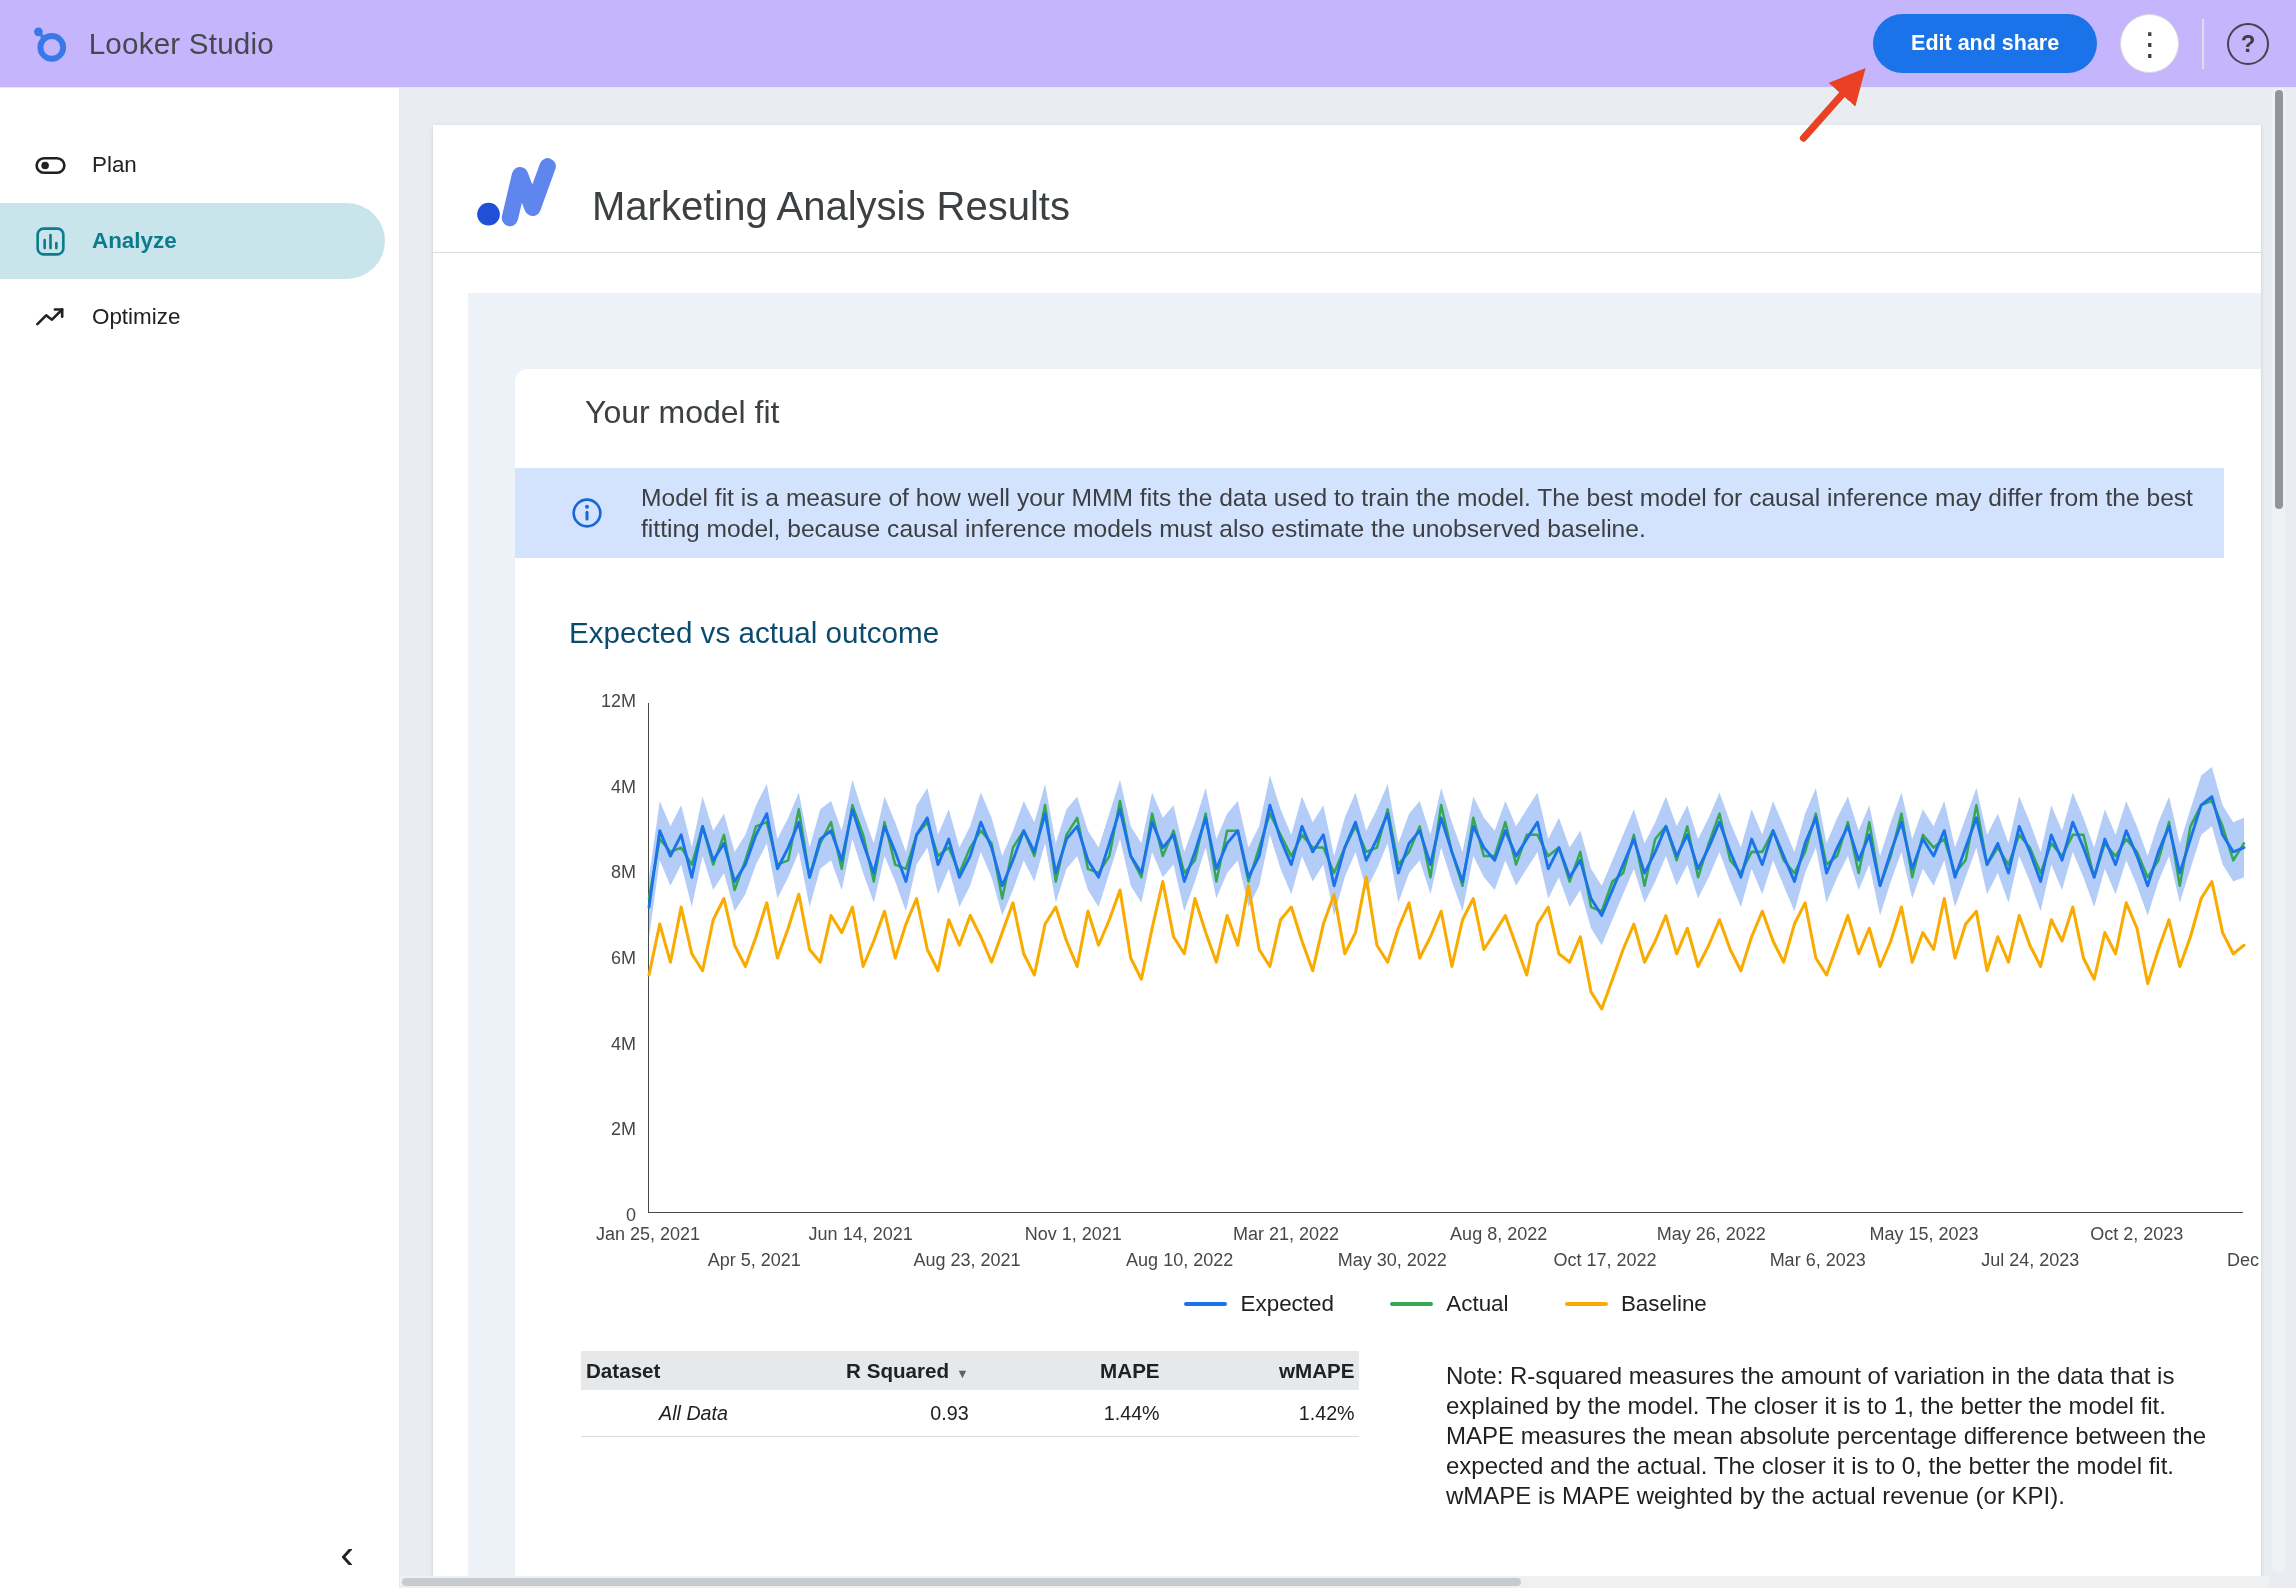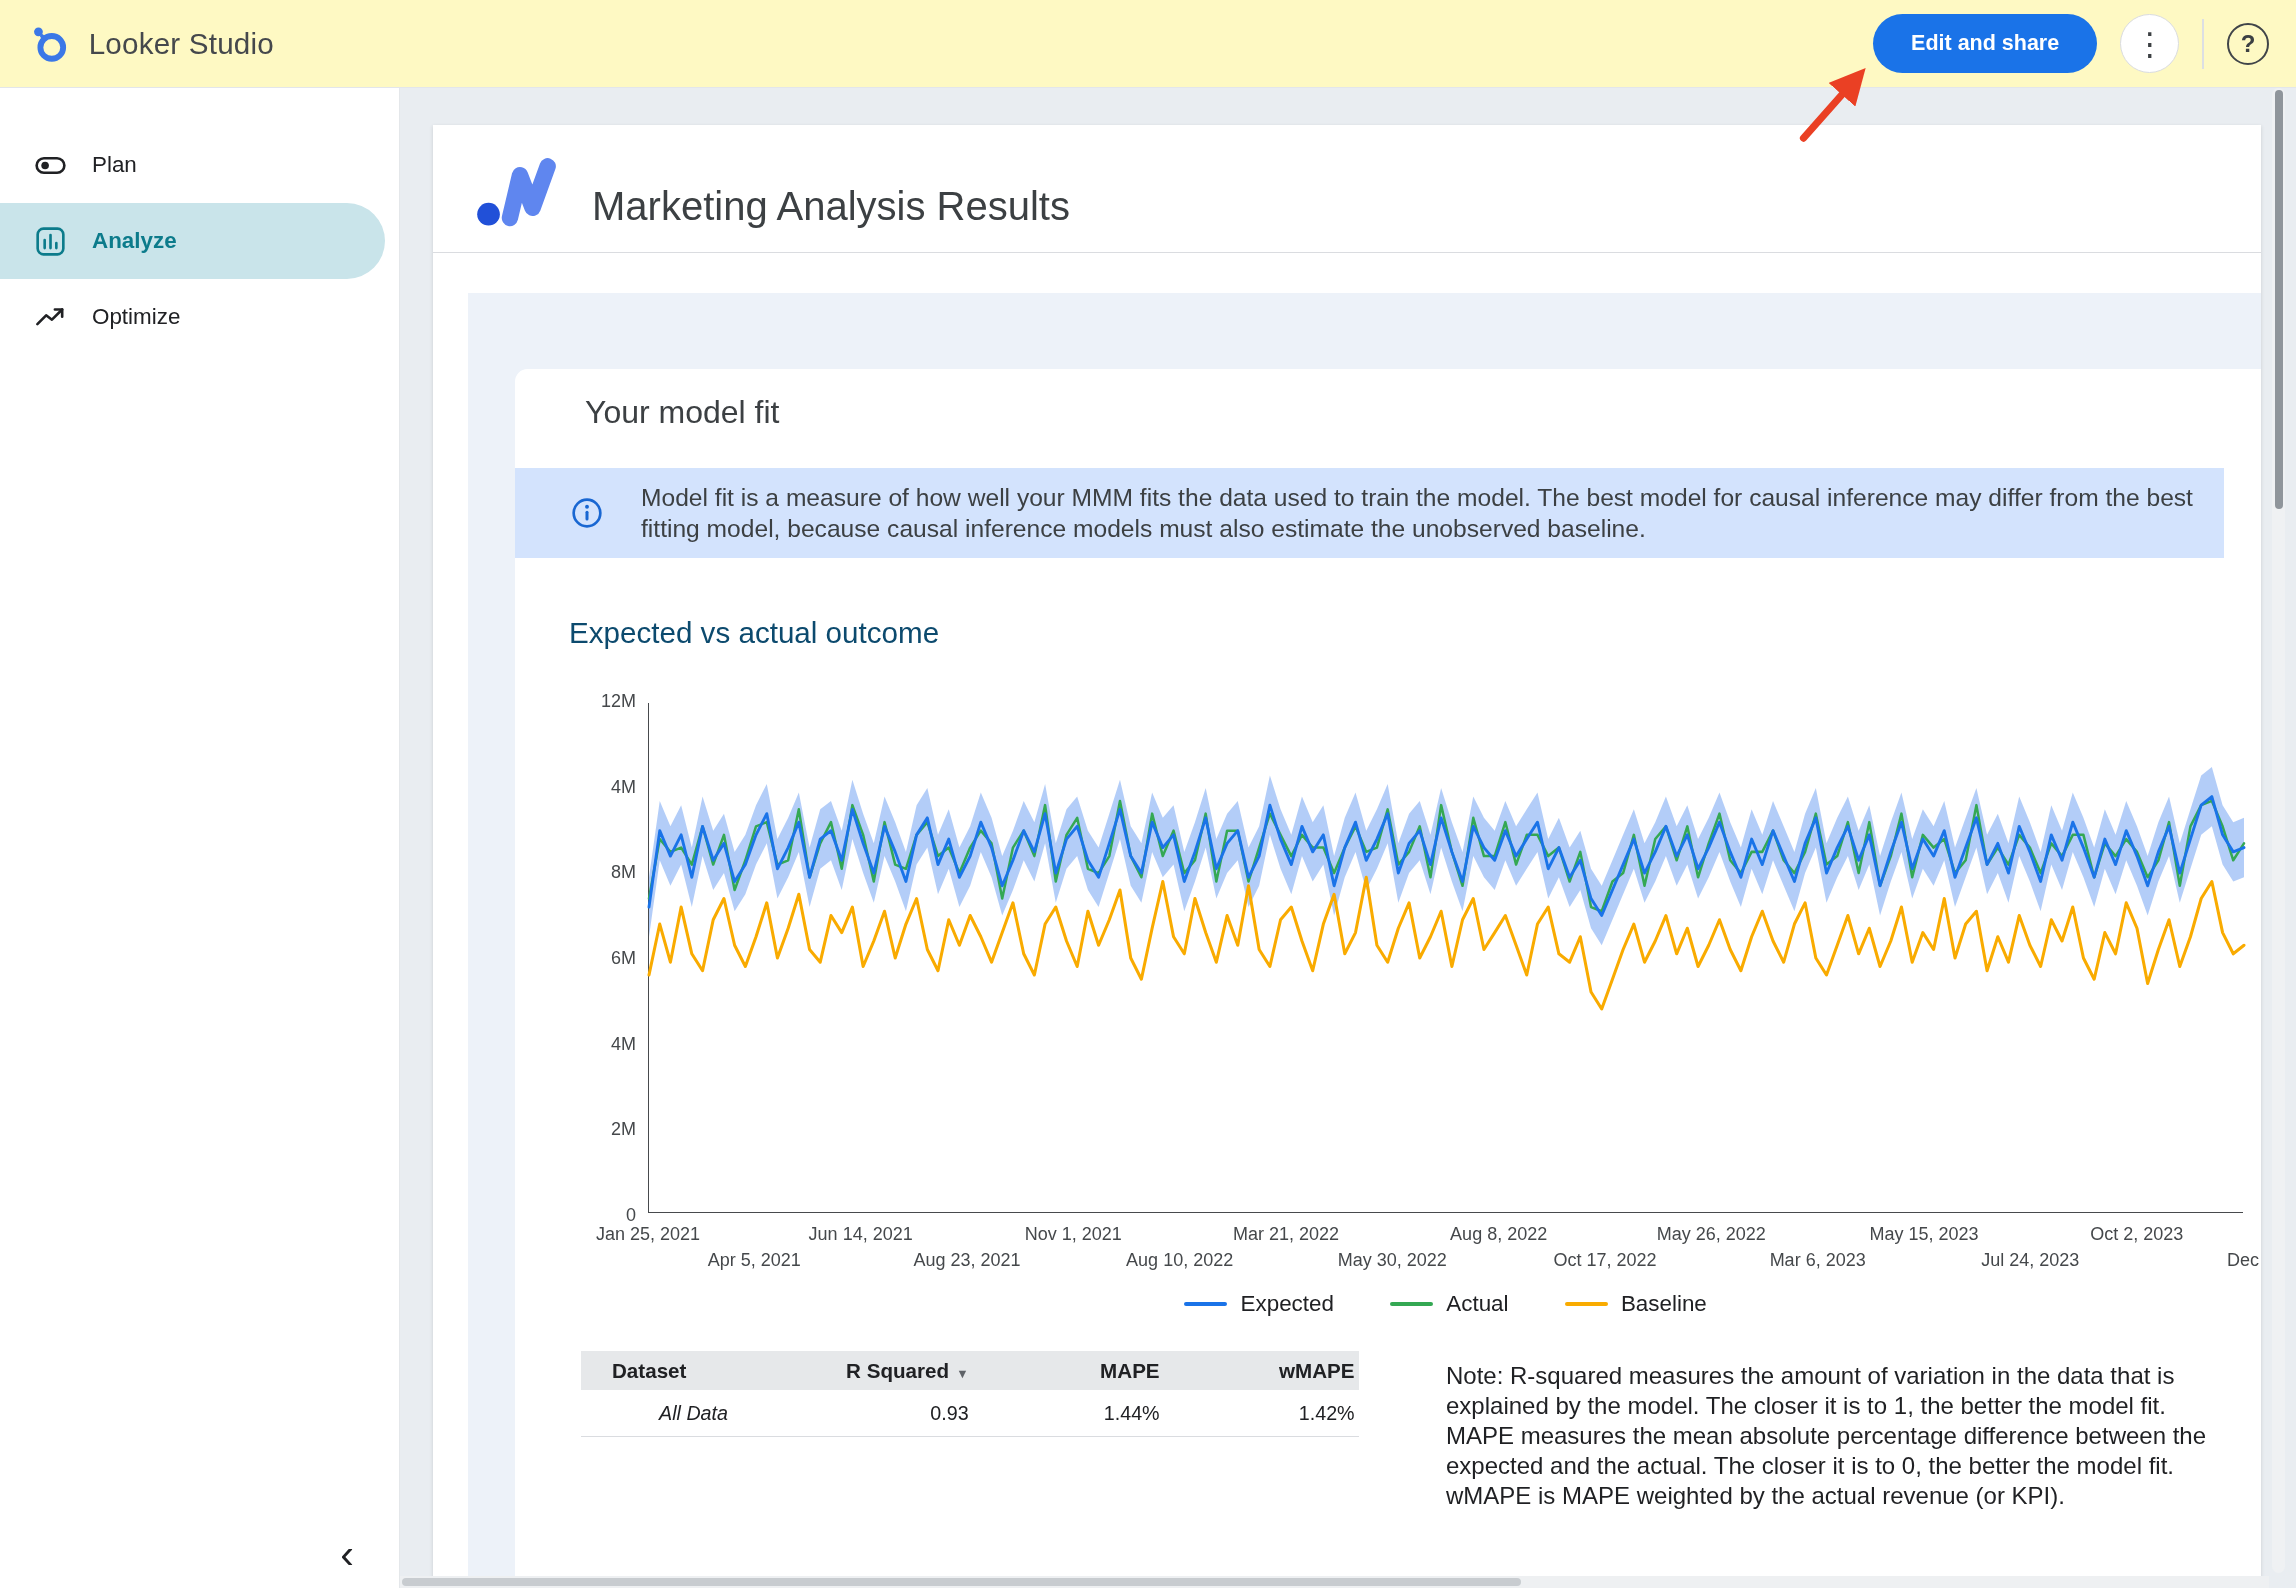--- a/index.html
+++ b/index.html
@@ -1,21 +1,21 @@
 <!DOCTYPE html>
 <html style="font-size:14.3px"><head>
 <meta charset="utf-8">
 <style>
   * { margin:0; padding:0; box-sizing:border-box; }
   html,body { width:2296px; height:1589px; overflow:hidden; background:#fff;
     font-family:"Liberation Sans", sans-serif; color:#202124; }
 
   
   .topbar { position:absolute; top:0; left:0; width:2296px; height:88px;
-    background:#fef9c3; border-bottom:0.9px solid #e3e6ea; display:flex; align-items:center; z-index:20; }
+    background:#c4b5fd; border-bottom:0.9px solid #e3e6ea; display:flex; align-items:center; z-index:20; }
   .logo-wrap { margin-left:30px; display:flex; align-items:center; gap:19.7px; }
   .app-name { font-size:29.6px; color:#45484c; letter-spacing:0.2px; }
   .topbar-right { margin-left:auto; display:flex; align-items:center; gap:23px; margin-right:27px; }
   .btn-primary { height:59px; padding:0 38px; background:#1a73e8; color:#fff; border:none;
     border-radius:29.6px; font-size:21.5px; font-weight:700; font-family:inherit; display:flex; align-items:center; cursor:pointer; }
   .kebab-btn { width:59px; height:59px; border-radius:50%; border:1.8px solid #dadce0; background:#fff;
     display:flex; align-items:center; justify-content:center; font-size:32px; color:#3c4043; cursor:pointer; }
   .tb-divider { width:1.8px; height:50px; background:#dcdfe3; }
   .help-btn { width:42px; height:42px; border-radius:50%; border:2.7px solid #414549; background:transparent;
     display:flex; align-items:center; justify-content:center; font-size:24px; font-weight:700; color:#3c4043; cursor:pointer; }
@@ -65,21 +65,21 @@
   .xtick.row1 { top:1.8px; } .xtick.row2 { top:28px; }
 
   .legend { position:absolute; left:133px; top:922px; width:1595px; display:flex; justify-content:center; gap:56px; }
   .legend-item { display:flex; align-items:center; gap:13.4px; font-size:22.4px; color:#202124; }
   .legend-swatch { width:43px; height:4.5px; border-radius:2.7px; background:#888; }
 
   
   .table-widget { position:absolute; left:66px; top:982px; width:778px; border-bottom:0.9px solid #e4e6e9; }
   .tbl-header { display:grid; grid-template-columns:217px 176px 191px 195px; background:#e6e8ea; height:39px; align-items:center; }
   .tbl-header div { font-size:20.6px; font-weight:700; color:#202124; text-align:right; padding-right:5.4px; cursor:pointer; }
-  .tbl-header div:first-child { text-align:left; padding-left:31px; }
+  .tbl-header div:first-child { text-align:left; padding-left:5px; }
   .sort-icon { font-size:12.5px; color:#5f6368; margin-left:7.2px; }
   .tbl-row { display:grid; grid-template-columns:217px 176px 191px 195px; height:47px; align-items:center; border-bottom:1.3px solid #dadce0; background:#fff; }
   .tbl-row div { font-size:19.7px; color:#202124; text-align:right; padding-right:5.4px; }
   .tbl-row div:first-child { text-align:center; padding-left:13.4px;font-style:italic; }
   .tbl-empty { height:147px; background:#fff; }
 
   .note { position:absolute; left:931px; top:992px; width:770px; font-size:24px; line-height:30px; color:#1f2023; }
 
   
   .v-scroll-track { position:absolute; top:0; bottom:16px; right:10.7px; width:13.4px; background:#eff1f3; border-radius:7.2px; }

